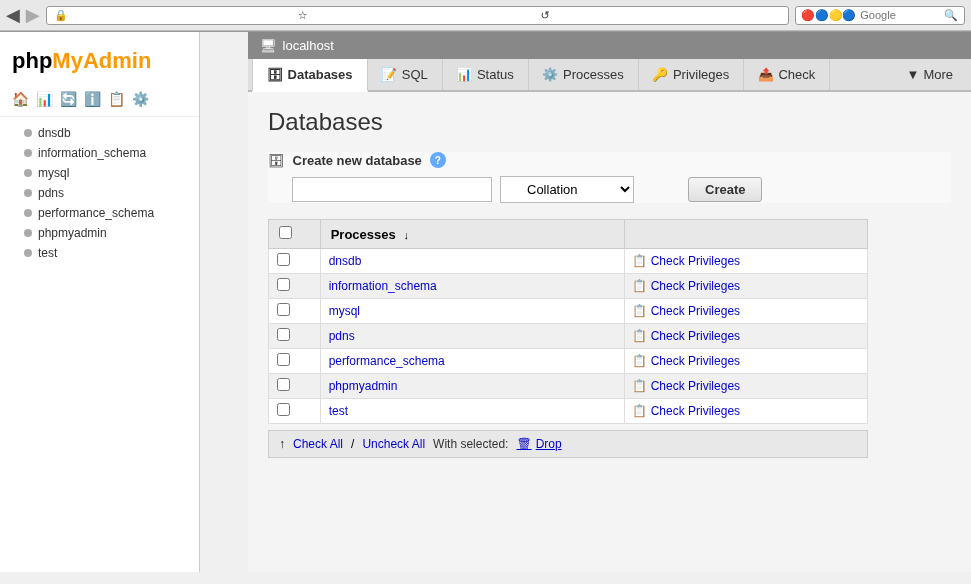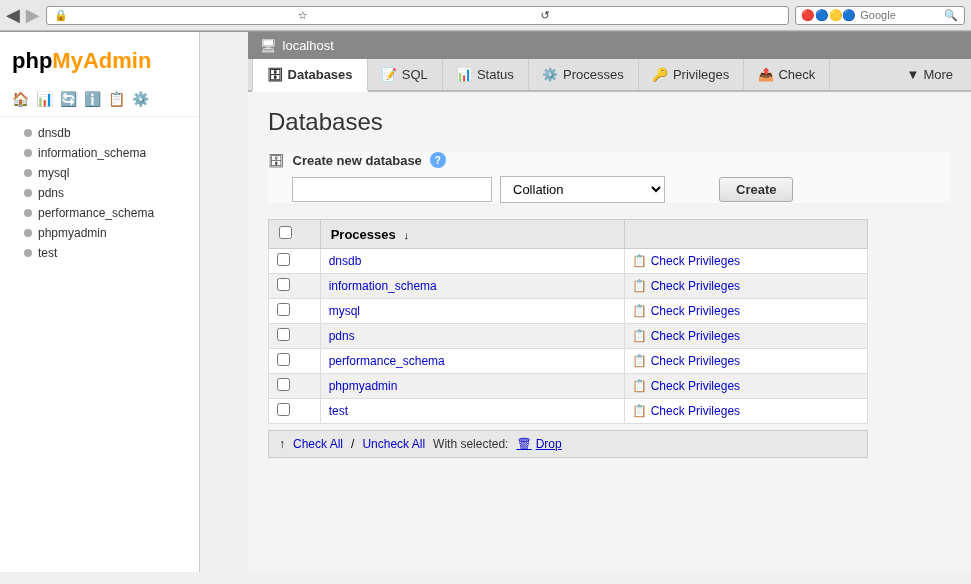--- a/index.html
+++ b/index.html
@@ -45,21 +45,21 @@
     .page-content { padding: 16px 20px; background: #f4f4f4; }
     .page-title { font-size: 24px; font-weight: normal; color: #333; margin-bottom: 16px; }
 
     
     .create-db-section { margin-bottom: 16px; background: #f9f9f9; }
     .create-db-row { display: flex; align-items: center; gap: 8px; margin-bottom: 8px; }
     .create-db-label { font-size: 13px; font-weight: bold; color: #333; display: flex; align-items: center; gap: 6px; }
     .help-icon { width: 16px; height: 16px; border-radius: 50%; background: #6af; color: white; font-size: 10px; display: inline-flex; align-items: center; justify-content: center; font-weight: bold; }
     .create-db-inputs { display: flex; align-items: center; gap: 8px; margin-left: 24px; }
     .db-name-input { border: 1px solid #bbb; padding: 4px 8px; font-size: 13px; width: 200px; background: white; }
-    .collation-select { border: 1px solid #bbb; padding: 4px 8px; font-size: 13px; width: 165px; background: white; appearance: auto; }
+    .collation-select { border: 1px solid #bbb; padding: 4px 22px; font-size: 13px; width: 134px; background: white; appearance: auto; }
     .create-btn { padding: 4px 16px; font-size: 13px; background: linear-gradient(to bottom, #f5f5f5, #e0e0e0); border: 1px solid #aaa; border-radius: 3px; cursor: pointer; font-weight: bold; color: #333; margin-left: 46px; }
 
     
     .db-table { width: 100%; border-collapse: collapse; background: white; max-width: 600px; }
     .db-table th { background: #e8e8e8; border: 1px solid #ccc; padding: 6px 10px; text-align: left; font-size: 13px; }
     .db-table th.sortable { cursor: pointer; }
     .db-table th .sort-arrow { margin-left: 4px; font-size: 11px; }
     .db-table td { border: 1px solid #ddd; padding: 4px 8px; font-size: 12px; }
     .db-table tr:nth-child(even) td { background: #f0f0f0; }
     .db-table tr:nth-child(odd) td { background: white; }

